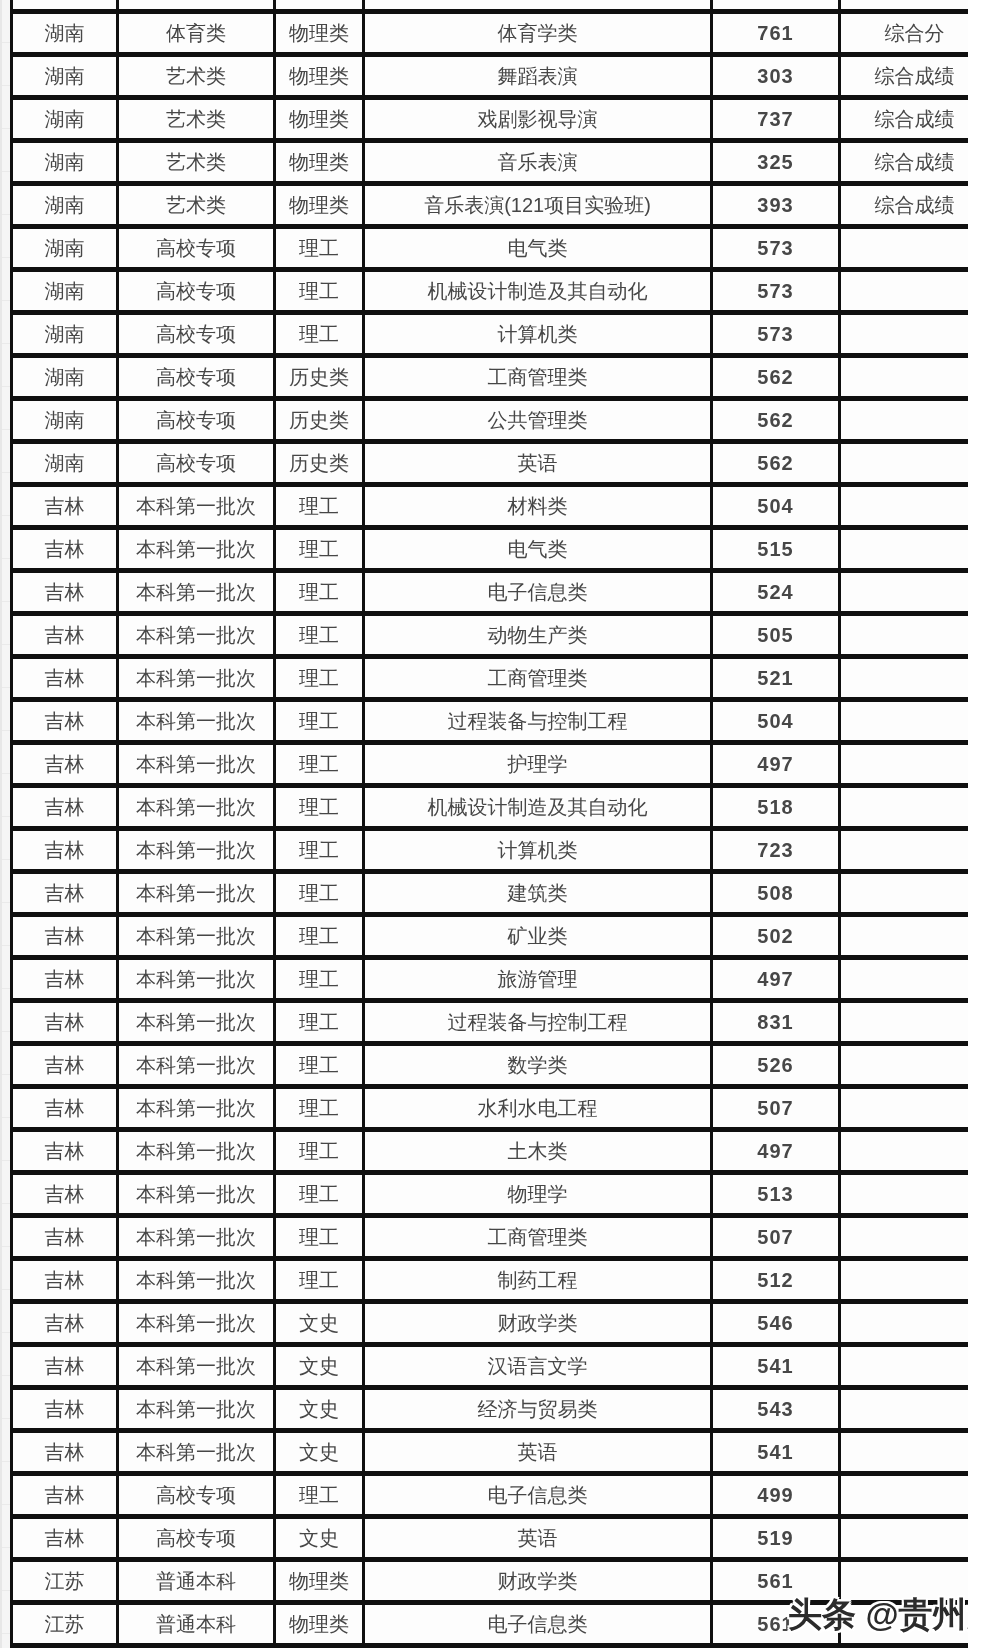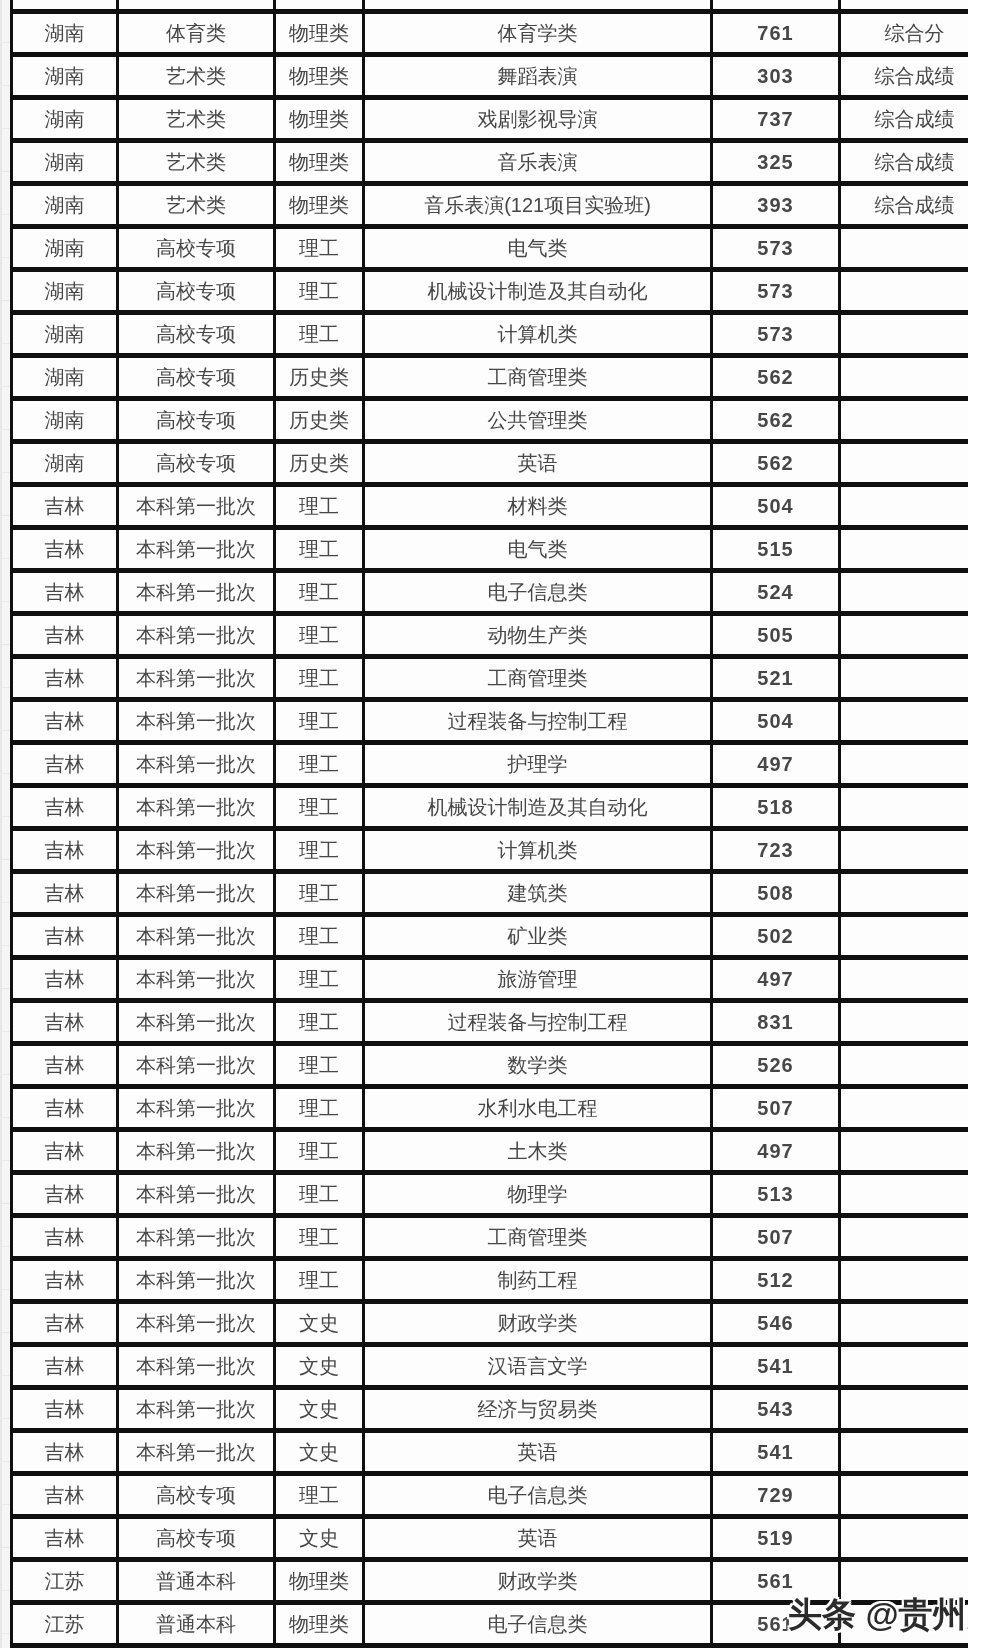--- a/index.html
+++ b/index.html
@@ -362,21 +362,21 @@
     <td class="cell-subject-type">文史</td>
     <td class="cell-major">英语</td>
     <td class="cell-score">541</td>
     <td class="cell-note"></td>
   </tr>
         <tr>
     <td class="cell-province">吉林</td>
     <td class="cell-batch">高校专项</td>
     <td class="cell-subject-type">理工</td>
     <td class="cell-major">电子信息类</td>
-    <td class="cell-score">729</td>
+    <td class="cell-score">499</td>
     <td class="cell-note"></td>
   </tr>
         <tr>
     <td class="cell-province">吉林</td>
     <td class="cell-batch">高校专项</td>
     <td class="cell-subject-type">文史</td>
     <td class="cell-major">英语</td>
     <td class="cell-score">519</td>
     <td class="cell-note"></td>
   </tr>

